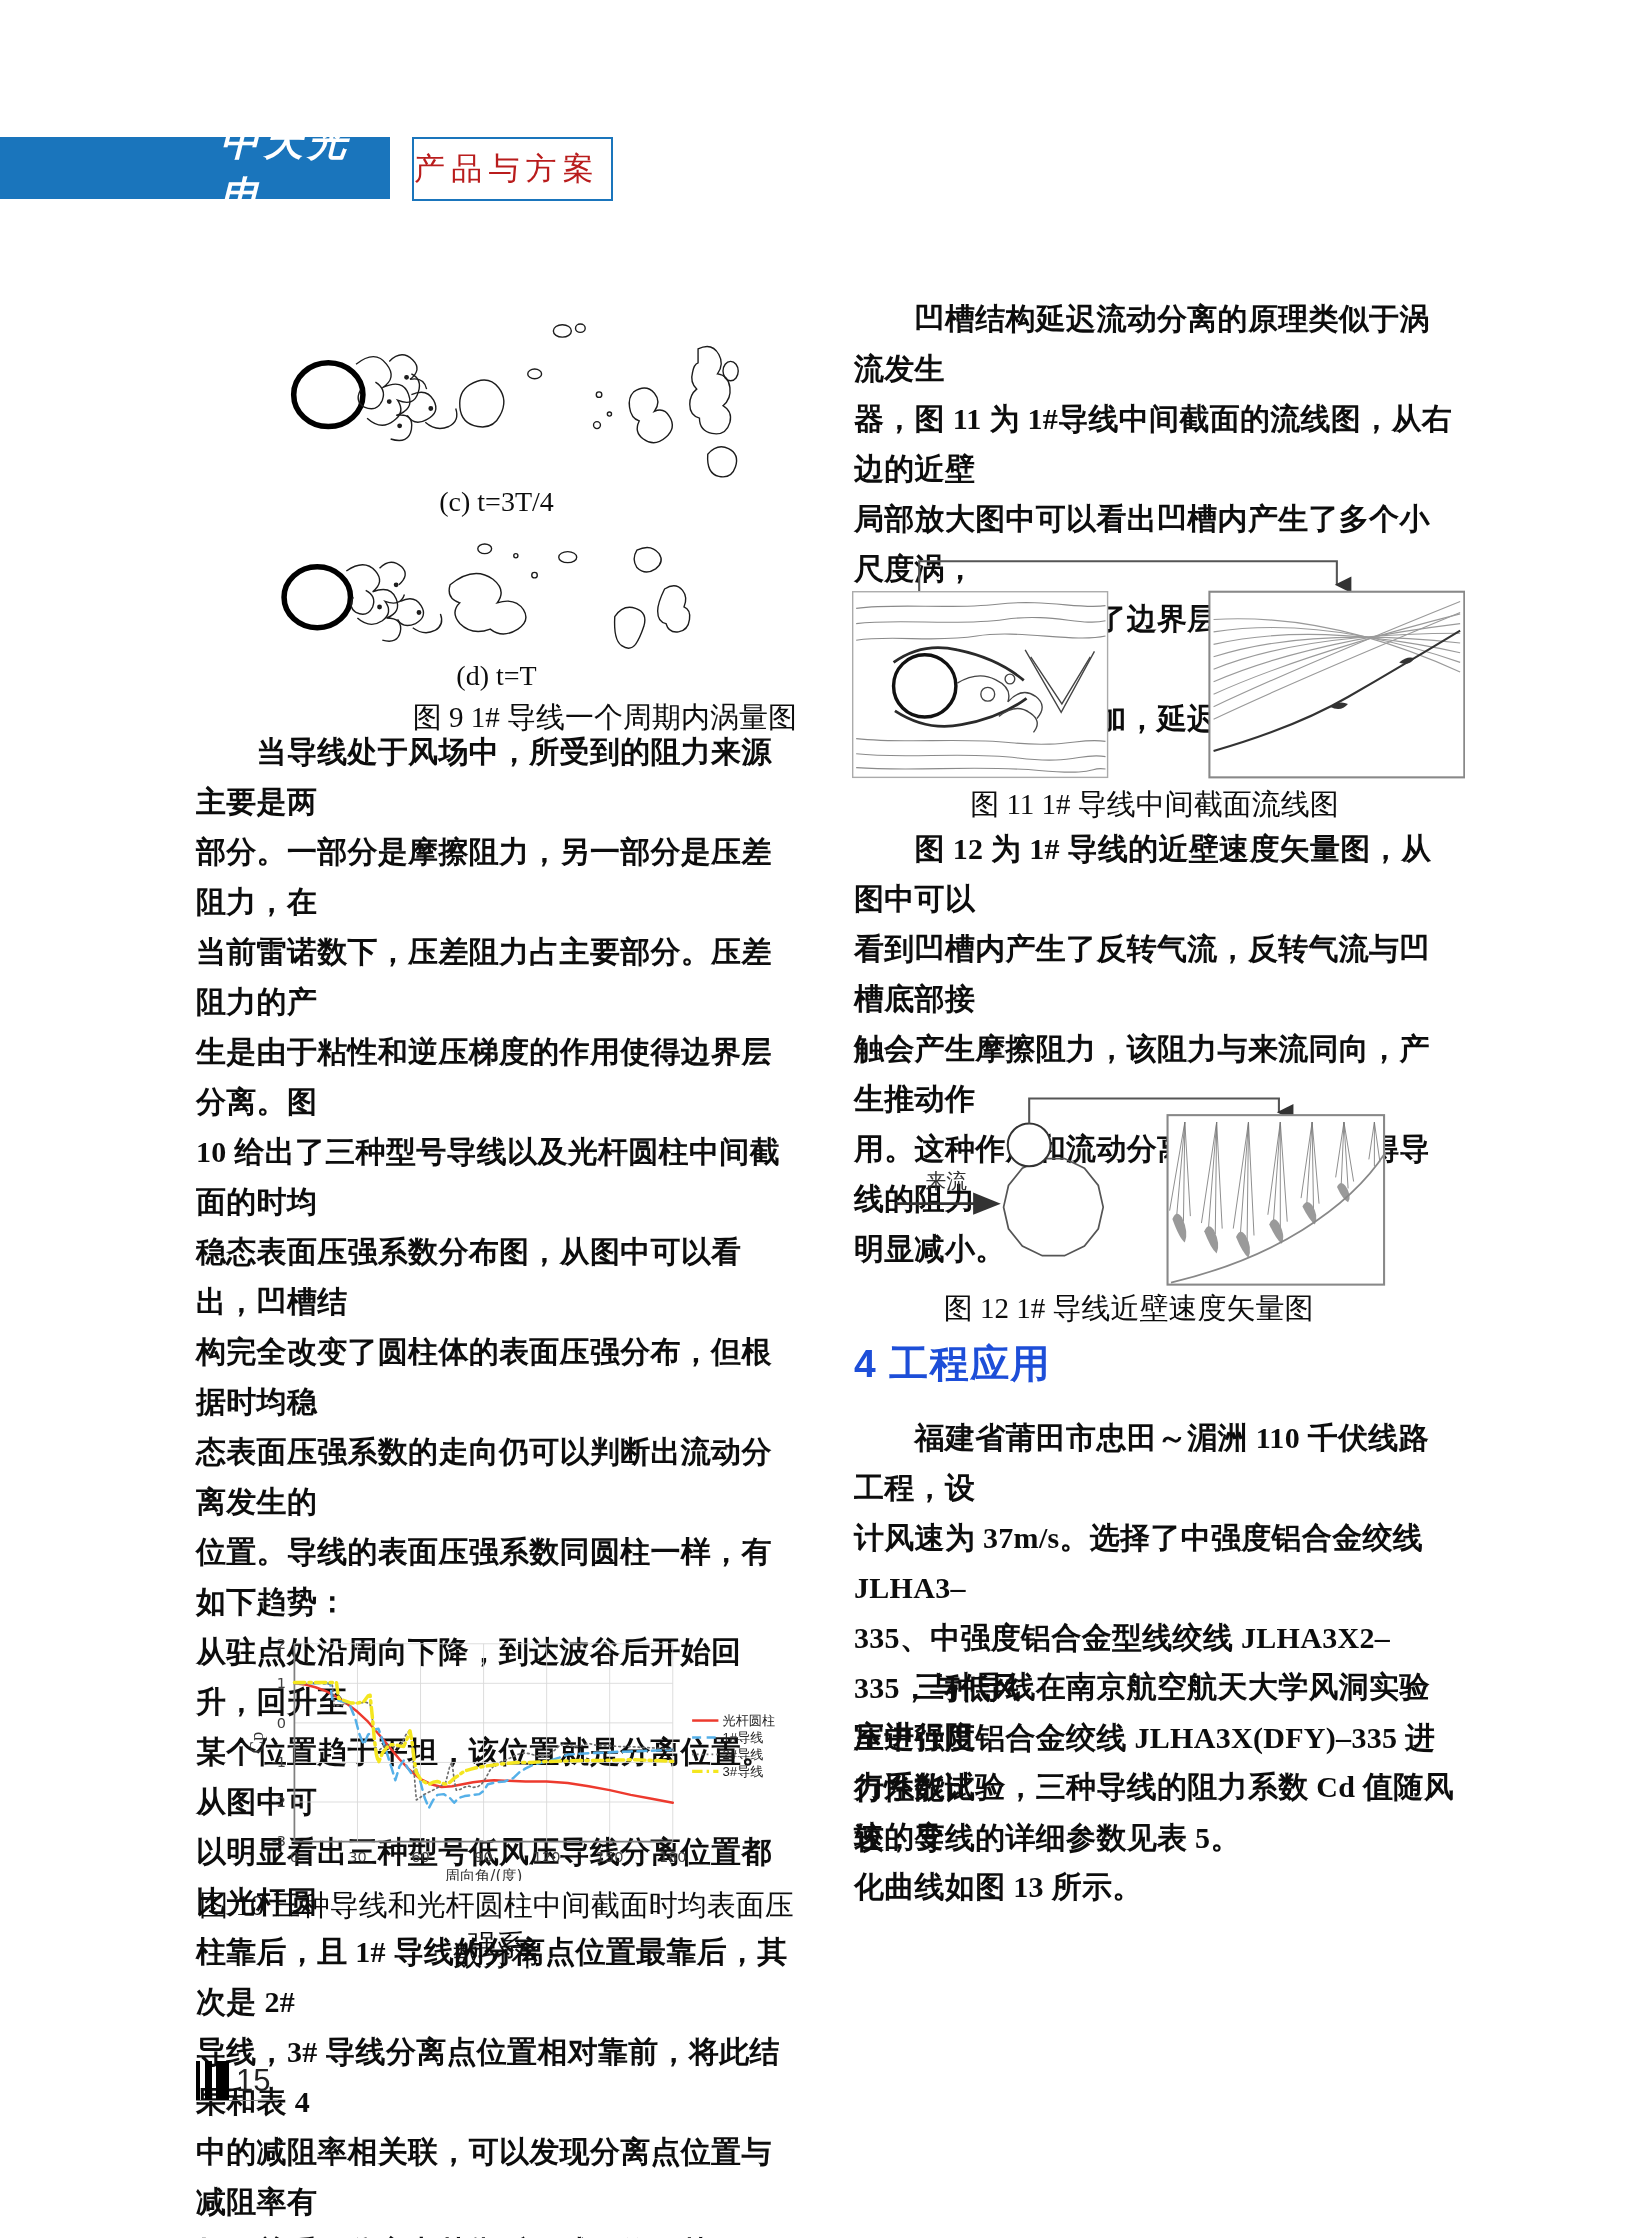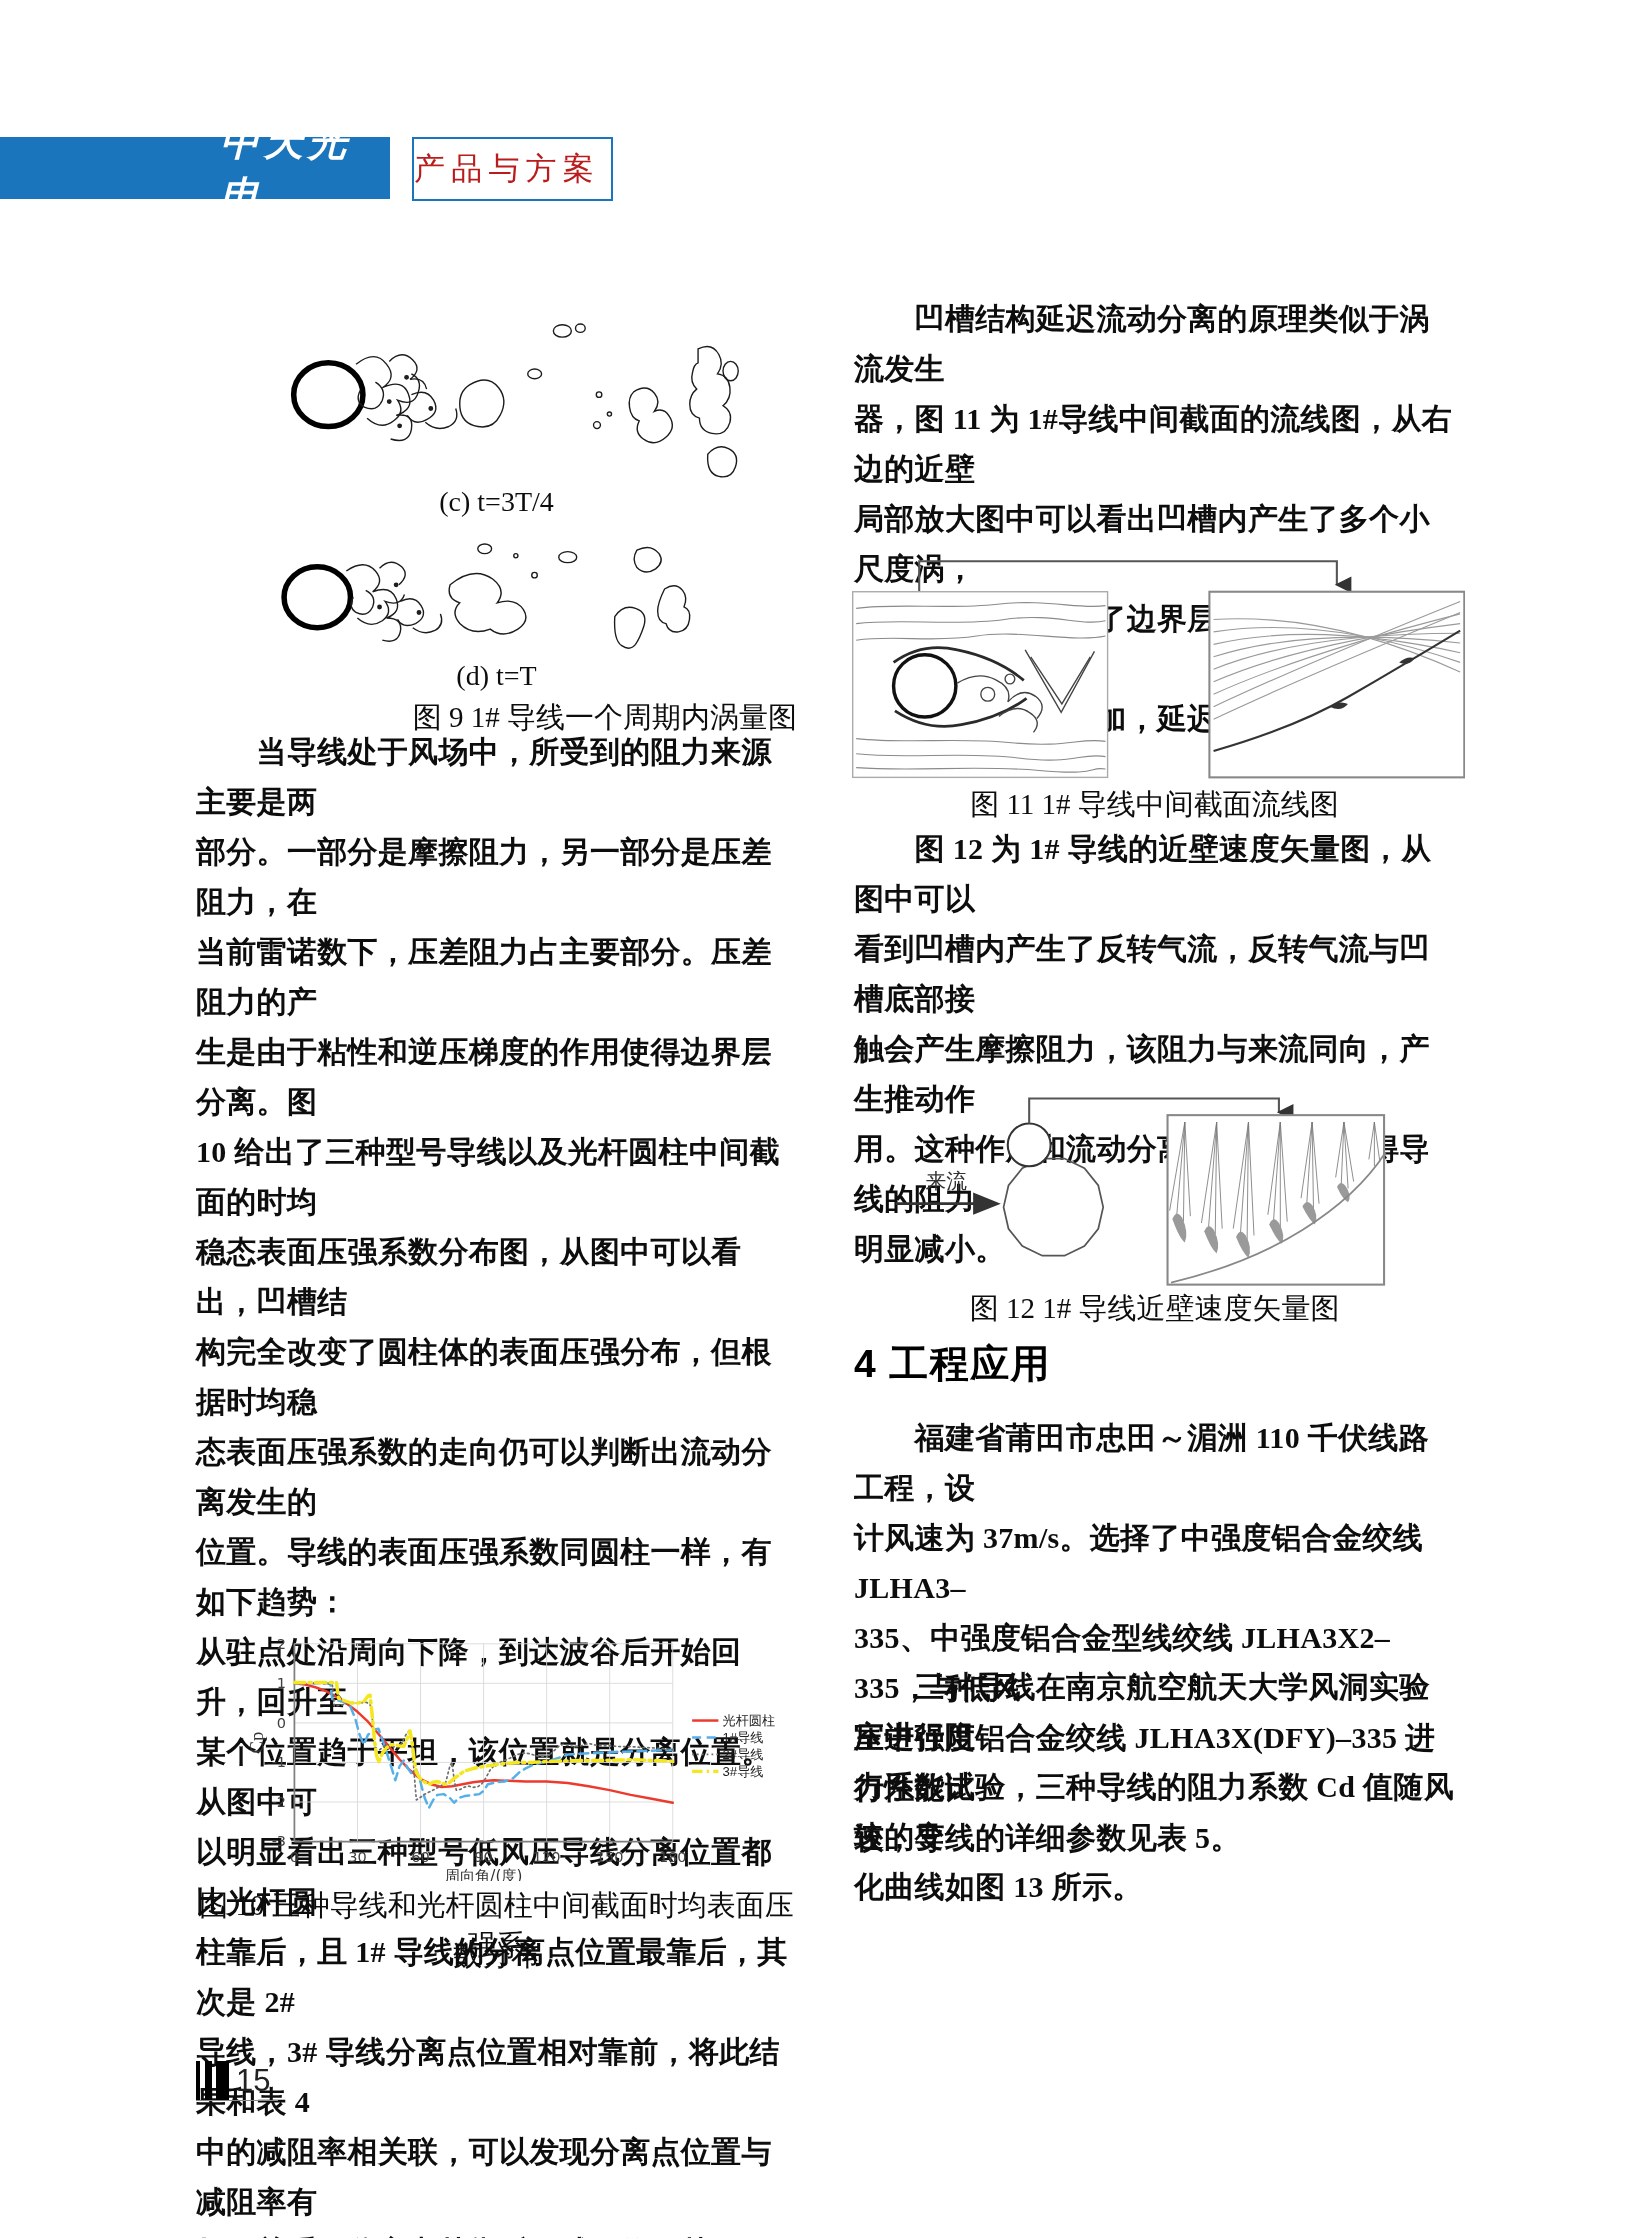--- a/index.html
+++ b/index.html
@@ -12,21 +12,21 @@
          letter-spacing:4.9px;display:flex;align-items:center;justify-content:center;
          font-family:"Liberation Serif",serif;font-style:italic;}
   .tab-box{left:412px;top:137px;width:201px;height:64px;background:#fff;border:2.8px solid #1A75BC;
            box-sizing:border-box;display:flex;align-items:center;justify-content:flex-start;
            color:#b91c1c;font-size:31px;letter-spacing:6.2px;font-family:"Liberation Sans",sans-serif;}
   
   .para{width:604px;font-size:30px;line-height:50px;white-space:pre-line;color:#0d0d0d;
         letter-spacing:0.3px;font-weight:bold;}
   .cap{width:601px;text-align:center;font-size:29px;color:#0d0d0d;}
   .figlabel{width:601px;text-align:center;font-size:28px;color:#0d0d0d;}
-  .sec-heading{font-size:39px;font-weight:bold;color:#000000;
+  .sec-heading{font-size:39px;font-weight:bold;color:#1d4ed8;
                font-family:"Liberation Sans",sans-serif;letter-spacing:1.4px;}
   
   .pgnum{font-size:31px;color:#222;font-family:"Liberation Sans",sans-serif;}
   .bar{background:#000;}
   .pgline{background:#8a8a8a;}
   svg{display:block;}
 </style>
 </head>
 <body>
 
@@ -257,21 +257,21 @@
         <path d="M452,182 q10,28 18,34 q6,-14 -4,-36 q-8,-12 -14,2 z"></path>
         <path d="M498,200 q10,26 18,32 q6,-14 -4,-34 q-8,-12 -14,2 z"></path>
         <path d="M544,208 q10,24 18,30 q6,-14 -4,-32 q-8,-12 -14,2 z"></path>
         <path d="M592,190 q10,22 18,28 q6,-12 -4,-30 q-8,-12 -14,2 z"></path>
         <path d="M640,164 q10,20 18,26 q6,-12 -4,-28 q-8,-10 -14,2 z"></path>
         <path d="M690,136 q8,18 16,22 q6,-10 -4,-24 q-7,-9 -12,2 z"></path>
       </g>
       <path d="M450,274 Q560,248 640,198 T760,86" fill="none" stroke="#888" stroke-width="2.5"></path>
     </svg>
   </div>
-  <div class="abs cap" style="left:854px;top:1289px;">图 12 1# 导线近壁速度矢量图</div>
+  <div class="abs cap" style="left:828px;top:1289px;">图 12 1# 导线近壁速度矢量图</div>
 
   <div class="abs sec-heading" style="left:854px;top:1337px;">4 工程应用</div>
 
   <div class="abs para" style="left:854px;top:1413px;">　　福建省莆田市忠田～湄洲 110 千伏线路工程，设
 计风速为 37m/s。选择了中强度铝合金绞线 JLHA3–
 335、中强度铝合金型线绞线 JLHA3X2–335，与低风
 压中强度铝合金绞线 JLHA3X(DFY)–335 进行性能比
 较，导线的详细参数见表 5。</div>
   <div class="abs para" style="left:854px;top:1662px;">　　三种导线在南京航空航天大学风洞实验室进行阻
 力系数试验，三种导线的阻力系数 Cd 值随风速的变

